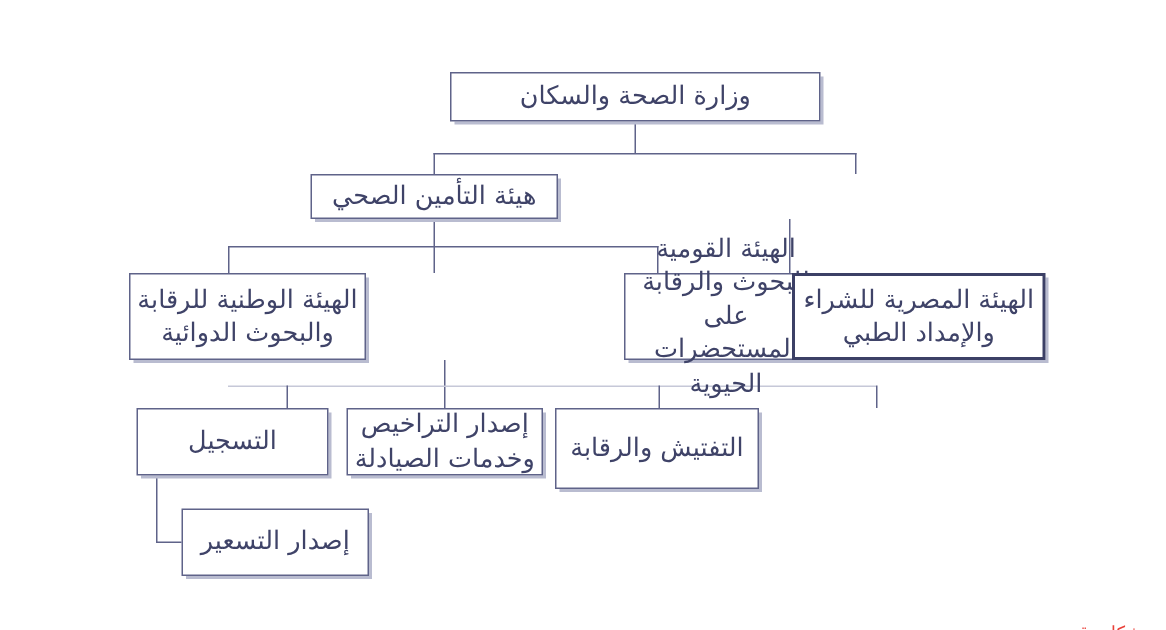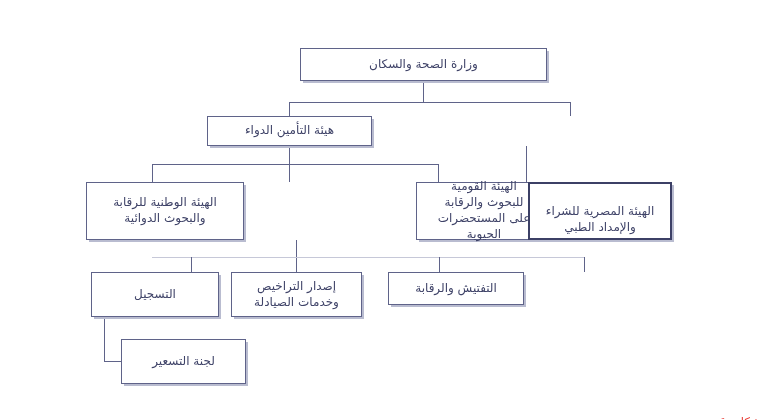--- a/index.html
+++ b/index.html
@@ -26,21 +26,21 @@
     position: absolute;
     box-sizing: border-box;
     background: #ffffff;
     border: 1.3px solid #5f6389;
     box-shadow: 2.5px 2.5px 0 -0.5px #b9bcd0;
     display: flex;
     align-items: center;
     justify-content: center;
     text-align: center;
     color: #3f4368;
-    font-size: 12px;
+    font-size: 17px;
     line-height: 1.32;
     letter-spacing: 0;
     z-index: 3;
     padding: 2px 4px;
   }
   .node.emphasis {
     border-width: 2px;
     border-color: #3c4066;
   }
   .node .label {
@@ -80,21 +80,21 @@
     <span class="label">وزارة الصحة والسكان</span>
   </div>
 
   <div class="line v" style="left:423px; top:81px; height:21px;"></div>
 
   <div class="line h" style="left:289px; top:102px; width:282px;"></div>
   <div class="line v" style="left:289px; top:102px; height:14px;"></div>
   <div class="line v" style="left:570px; top:102px; height:14px;"></div>
 
   <div class="node" style="left:207px; top:116px; width:165px; height:30px;">
-    <span class="label">هيئة التأمين الدواء</span>
+    <span class="label">هيئة التأمين الصحي</span>
   </div>
 
 
   <div class="line v" style="left:289px; top:146px; height:36px;"></div>
   <div class="line h" style="left:152px; top:164px; width:287px;"></div>
   <div class="line v" style="left:152px; top:164px; height:18px;"></div>
   <div class="line v" style="left:438px; top:164px; height:18px;"></div>
 
   <div class="line v" style="left:526px; top:146px; height:62px;"></div>
   <div class="line h" style="left:526px; top:207px; width:22px;"></div>
@@ -104,47 +104,47 @@
 والبحوث الدوائية</span>
   </div>
 
 
   <div class="node" style="left:372px; top:182px; width:136px; height:58px;margin-left:44px;">
     <span class="label">الهيئة القومية
 للبحوث والرقابة
 على المستحضرات الحيوية</span>
   </div>
 
-  <div class="node emphasis" style="left:528px; top:182px; width:144px; height:58px;align-items:flex-end;">
+  <div class="node emphasis" style="left:528px; top:182px; width:169px; height:58px;">
     <span class="label">الهيئة المصرية للشراء
 والإمداد الطبي</span>
   </div>
 
   <div class="line v" style="left:296px; top:240px; height:32px;"></div>
   <div class="line h faint" style="left:152px; top:257px; width:432px;"></div>
   <div class="line v" style="left:191px; top:257px; height:15px;"></div>
   <div class="line v" style="left:439px; top:257px; height:15px;"></div>
   <div class="line v" style="left:584px; top:257px; height:15px;"></div>
 
   <div class="node" style="left:91px; top:272px; width:128px; height:45px;">
     <span class="label">التسجيل</span>
   </div>
 
   <div class="node" style="left:231px; top:272px; width:131px; height:45px;">
     <span class="label">إصدار التراخيص
 وخدمات الصيادلة</span>
   </div>
 
-  <div class="node" style="left:388px; top:272px; width:136px; height:33px;">
+  <div class="node" style="left:370px; top:272px; width:136px; height:54px;">
     <span class="label">التفتيش والرقابة</span>
   </div>
 
 
   <div class="line v" style="left:104px; top:317px; height:45px;"></div>
   <div class="line h" style="left:104px; top:361px; width:18px;"></div>
 
   <div class="node" style="left:121px; top:339px; width:125px; height:45px;">
-    <span class="label">لجنة التسعير</span>
+    <span class="label">إصدار التسعير</span>
   </div>
 
   <div id="bottom-caption">شكل رقم</div>
 
 </div>
 
 </body></html>

